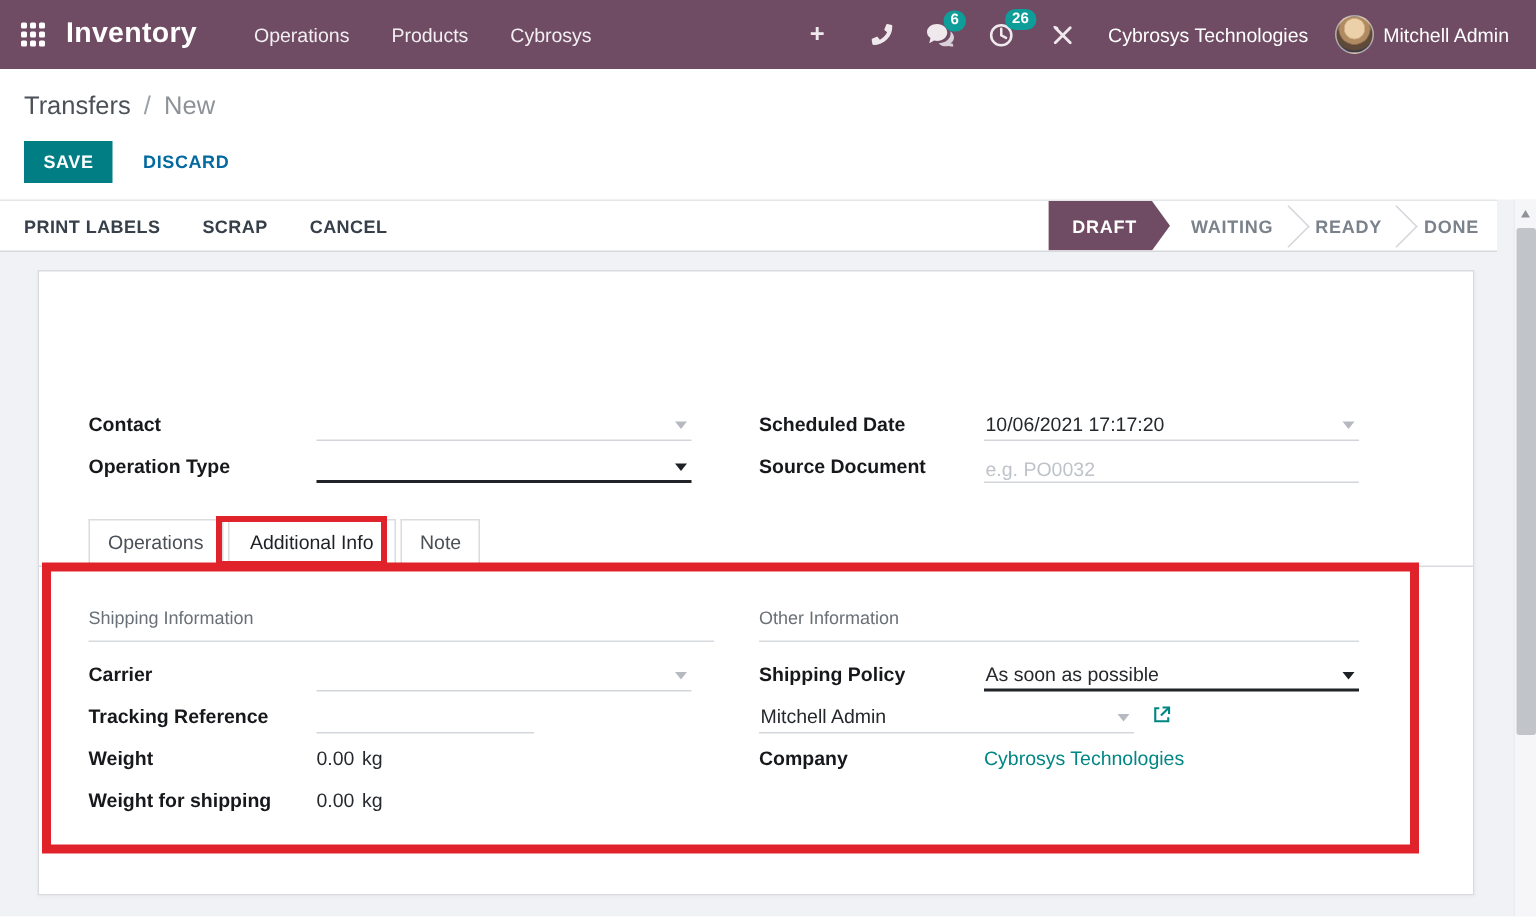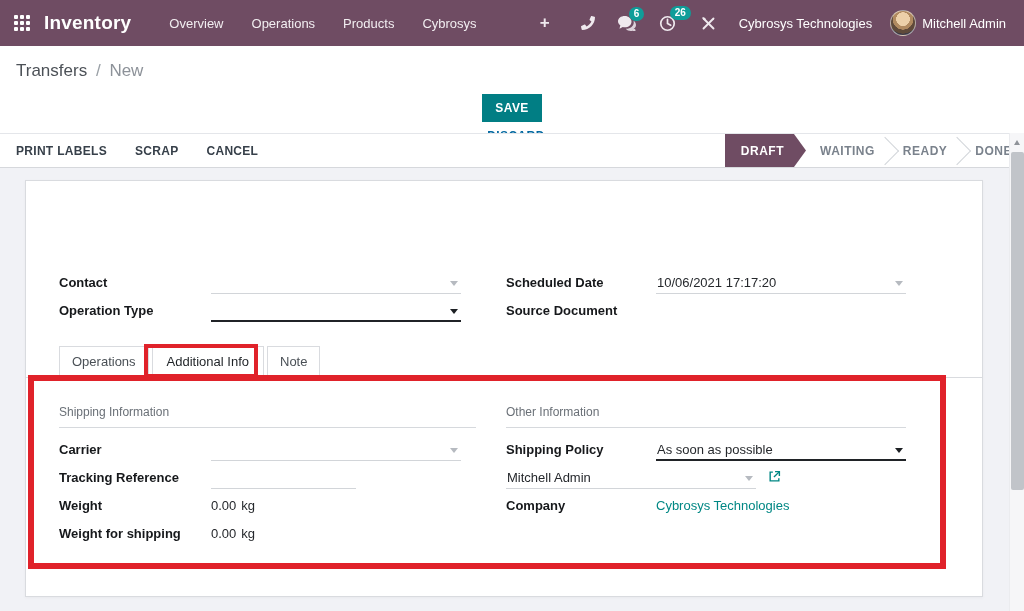--- a/index.html
+++ b/index.html
@@ -28,28 +28,28 @@
           background:radial-gradient(circle at 50% 34%, #ecd0a9 0 34%, #b08a60 35% 52%, #5f4a3a 53% 72%, #3e3a45 73% 100%);
           border:1px solid rgba(255,255,255,.55); margin-right:6px;}
   .nav-user{font-size:13px; cursor:pointer; margin-right:4px;}
 
   
   .control-panel{position:absolute; top:46px; left:0; right:0; height:87px; background:#fff; padding:15px 16px 0;}
   .breadcrumb{font-size:17px; color:#5a5f66;}
   .crumb-parent{color:#4c5157; cursor:pointer;}
   .crumb-sep{color:#9aa0a6; margin:0 4px;}
   .crumb-current{color:#8d9299;}
-  .cp-buttons{margin-top:13px; display:flex; align-items:center;flex-direction:column;}
+  .cp-buttons{margin-top:13px; display:flex; align-items:center;}
   .btn-save{background:var(--accent); color:#fff; border:none; font-size:12px; font-weight:700;
             letter-spacing:.4px; padding:7px 13px; cursor:pointer; font-family:inherit;}
   .btn-discard{background:none; border:none; color:#0369a1; font-size:12px; font-weight:700;
             letter-spacing:.4px; padding:7px 12px; margin-left:8px; cursor:pointer; font-family:inherit;}
 
   
-  .statusbar-row{position:absolute; top:133px; left:0; right:0; height:35px; background:#fff;
+  .statusbar-row{position:absolute; top:133px; left:0; right:26px; height:35px; background:#fff;
                  border-top:1px solid #e4e6ea; border-bottom:1px solid #d6d8dc;
                  display:flex; align-items:stretch; justify-content:space-between; padding-left:16px;}
   .bar-actions{display:flex; align-items:center;}
   .bar-btn{background:none; border:none; font-size:12px; font-weight:600; color:#37404a;
            letter-spacing:.3px; margin-right:28px; cursor:pointer; font-family:inherit;}
   .statuswidget{display:flex; align-items:center; height:100%;}
   .stage{font-size:12px; font-weight:600; color:var(--muted); letter-spacing:.5px; padding:0 12px; cursor:pointer;}
   .stage.active{background:var(--navbar); color:#fff; height:100%; display:flex; align-items:center;
                 padding:0 22px 0 16px; margin-right:2px;
                 clip-path:polygon(0 0, calc(100% - 12px) 0, 100% 50%, calc(100% - 12px) 100%, 0 100%);}
@@ -116,21 +116,20 @@
         <span></span>
         <span></span>
         <span></span>
         <span></span>
         <span></span>
         <span></span>
         <span></span>
     </div>
     <div class="brand">Inventory</div>
     <nav class="nav-menu">
-      <div class="nav-item">Overview</div>
       <div class="nav-item">Operations</div>
       <div class="nav-item">Products</div>
       <div class="nav-item">Cybrosys</div>
     </nav>
     <div class="nav-right">
       <div class="nav-icon" style="font-size:17px; font-weight:700; margin-right:22px;">+</div>
       <div class="nav-icon" style="margin-right:14px;">
         <svg width="14" height="14" viewBox="0 0 512 512" fill="currentColor">
             <path d="M493.4 24.6l-104-24c-11.3-2.6-22.9 3.3-27.5 13.9l-48 112c-4.2 9.8-1.4 21.3 6.9 28l60.6 49.6c-36 76.7-98.9 140.5-177.2 177.2l-49.6-60.6c-6.8-8.3-18.2-11.1-28-6.9l-112 48C3.9 366.5-2 378.1.6 389.4l24 104C27.1 504.2 36.7 512 48 512c256.1 0 464-207.5 464-464 0-11.2-7.7-20.9-18.6-23.4z"></path>
           </svg>
@@ -213,20 +212,23 @@
         <div class="colR">
           <div class="frow">
             <div class="flabel">Scheduled Date</div>
             <div class="ffield u-gray">
               <span class="fvalue">10/06/2021 17:17:20</span>
               <span class="caret"></span>
             </div>
           </div>
           <div class="frow">
             <div class="flabel">Source Document</div>
+            <div class="ffield u-gray">
+              <input class="fld" type="text" placeholder="e.g. PO0032" style="">
+            </div>
           </div>
         </div>
       </div>
 
       <div class="tabstrip">
         <div class="tab">Operations</div>
         <div class="tab active">Additional Info</div>
         <div class="tab">Note</div>
       </div>
 

